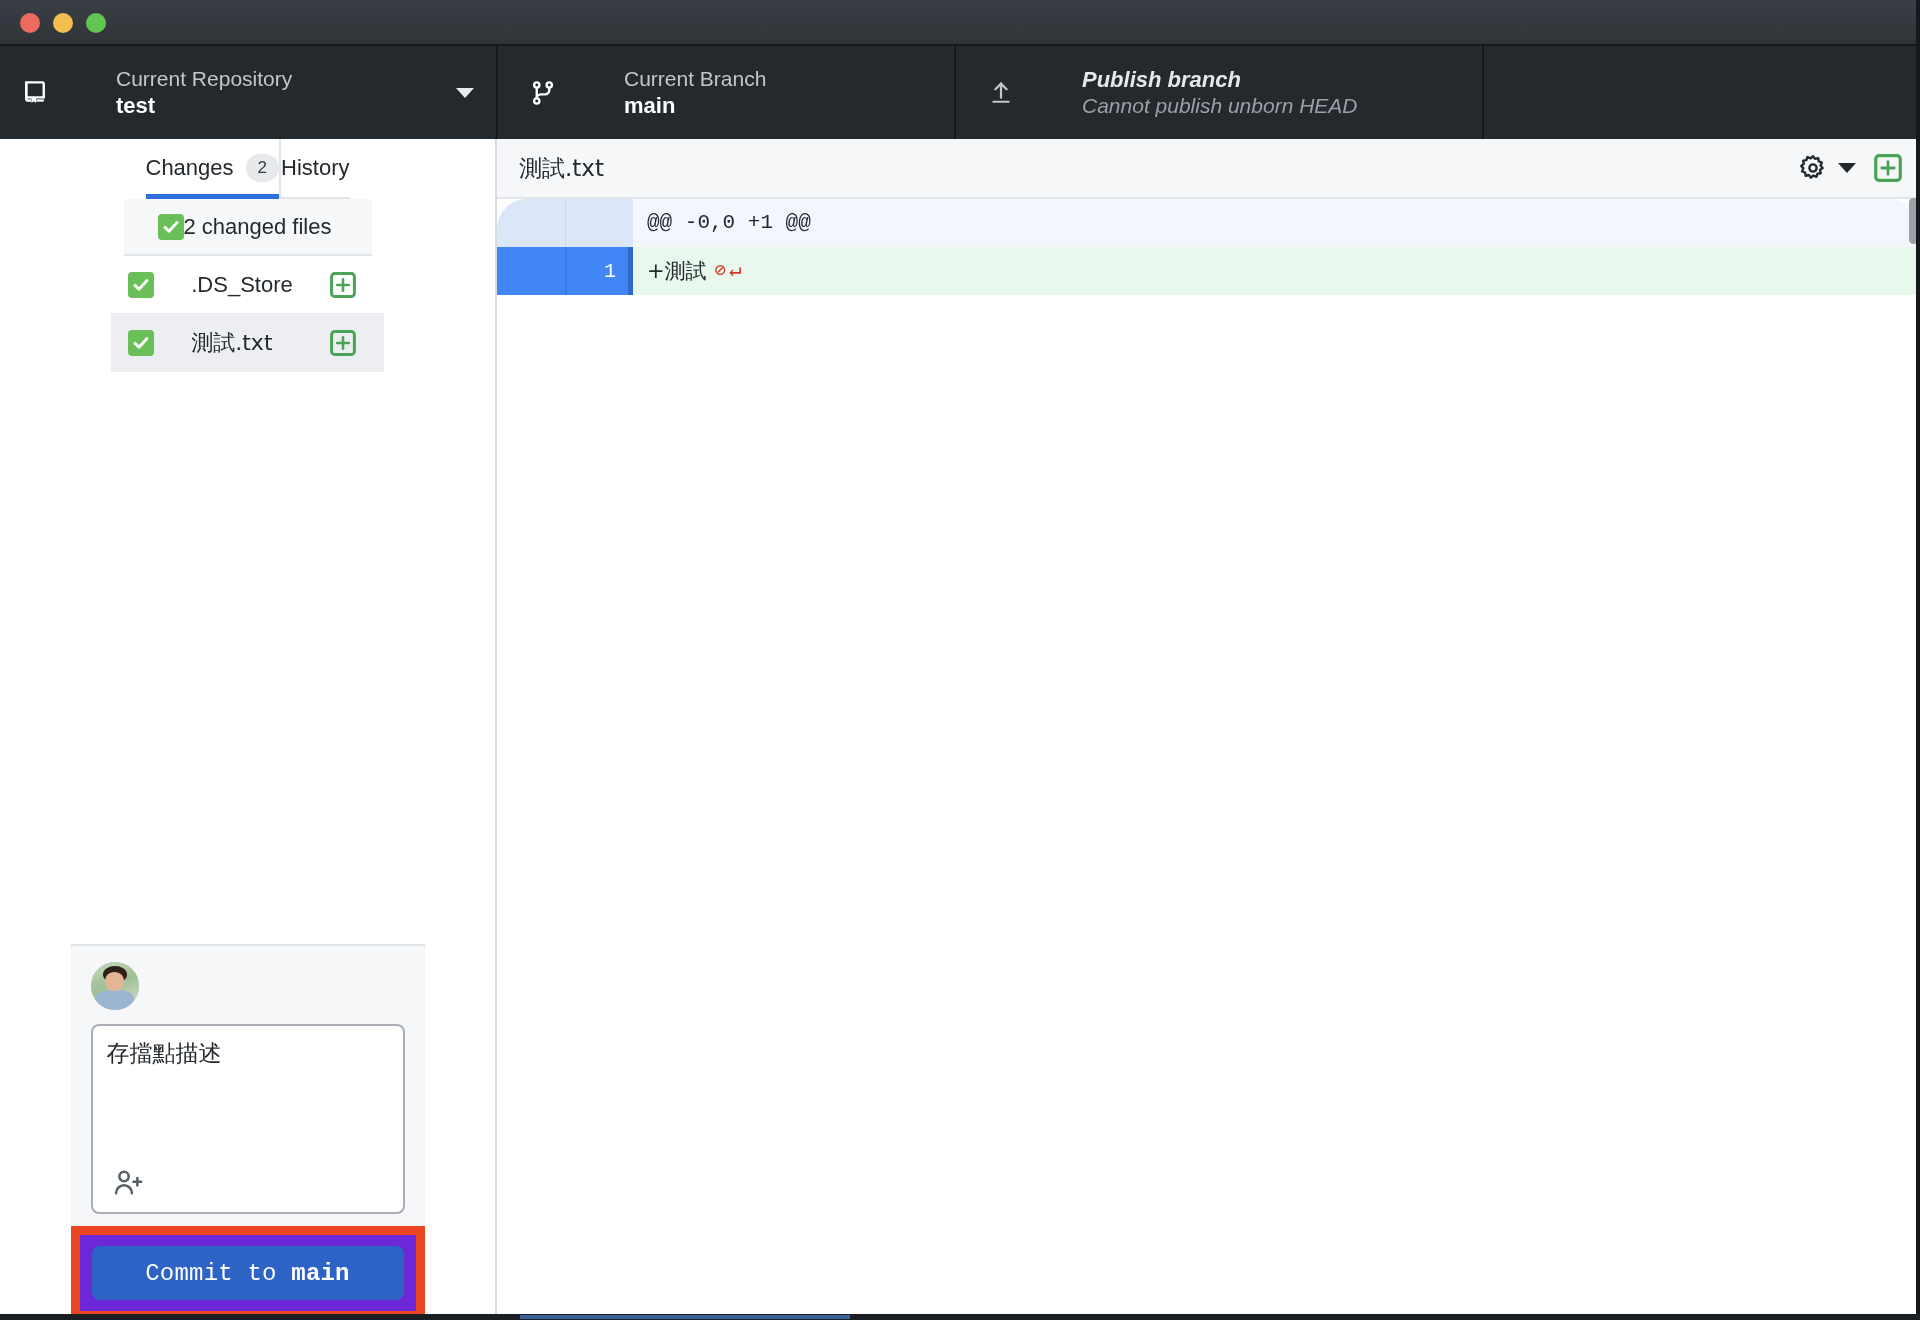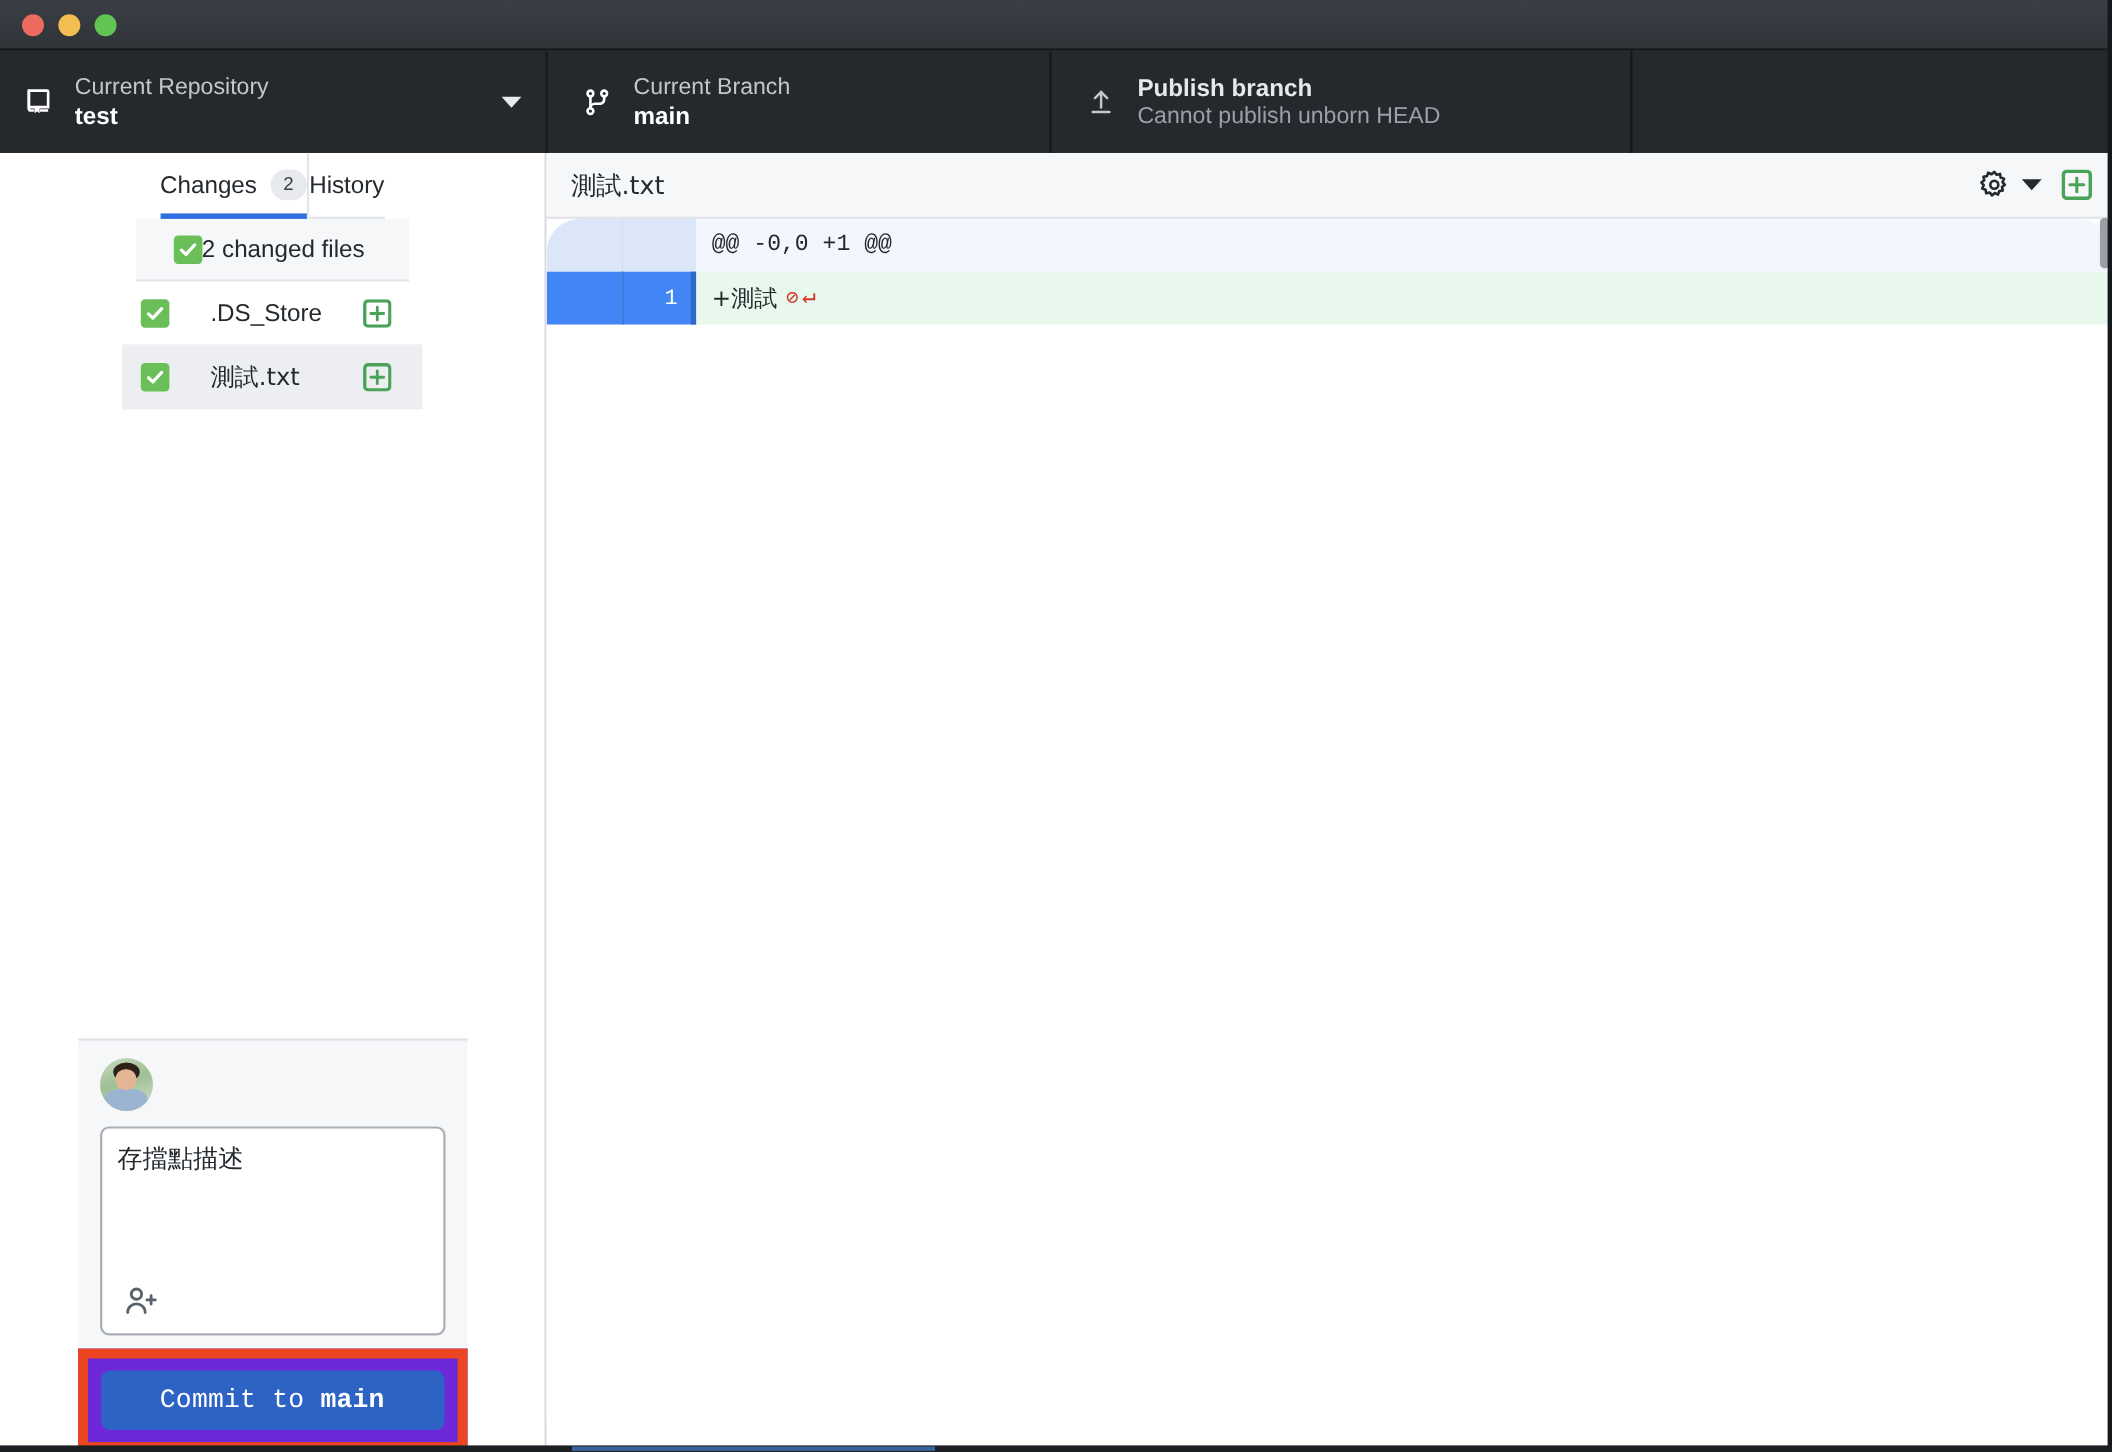--- a/index.html
+++ b/index.html
@@ -36,24 +36,25 @@
   .toolbar {
     height: 93px; flex: 0 0 93px;
     background: #24292e;
     display: flex; align-items: stretch;
     position: relative;
   }
   .tb-cell {
     display: flex; align-items: center;
     border-right: 2px solid #15181c;
     position: relative;
+    gap: 48px;
   }
   .tb-repo { width: 498px; padding: 0 22px 0 18px; }
   .tb-branch { width: 458px; padding: 0 22px 0 28px; }
-  .tb-publish { width: 528px; padding: 0 22px 0 28px; }
+  .tb-publish { width: 528px; padding: 0 22px 0 28px; font-style: italic; }
   .tb-rest { flex: 1; border-right: none; }
   .tb-ico {
     width: 34px; flex: 0 0 34px;
     display: flex; align-items: center; justify-content: center;
     color: #fff;
   }
   .tb-ico svg { display: block; }
   .tb-txt { margin-left: 16px; display: flex; flex-direction: column; justify-content: center; gap: 2px; min-width: 0; }
   .tb-label { font-size: 21px; color: #c3c7cb; line-height: 1.15; white-space: nowrap; }
   .tb-value { font-size: 22px; color: #ffffff; font-weight: bold; line-height: 1.15; white-space: nowrap; }

